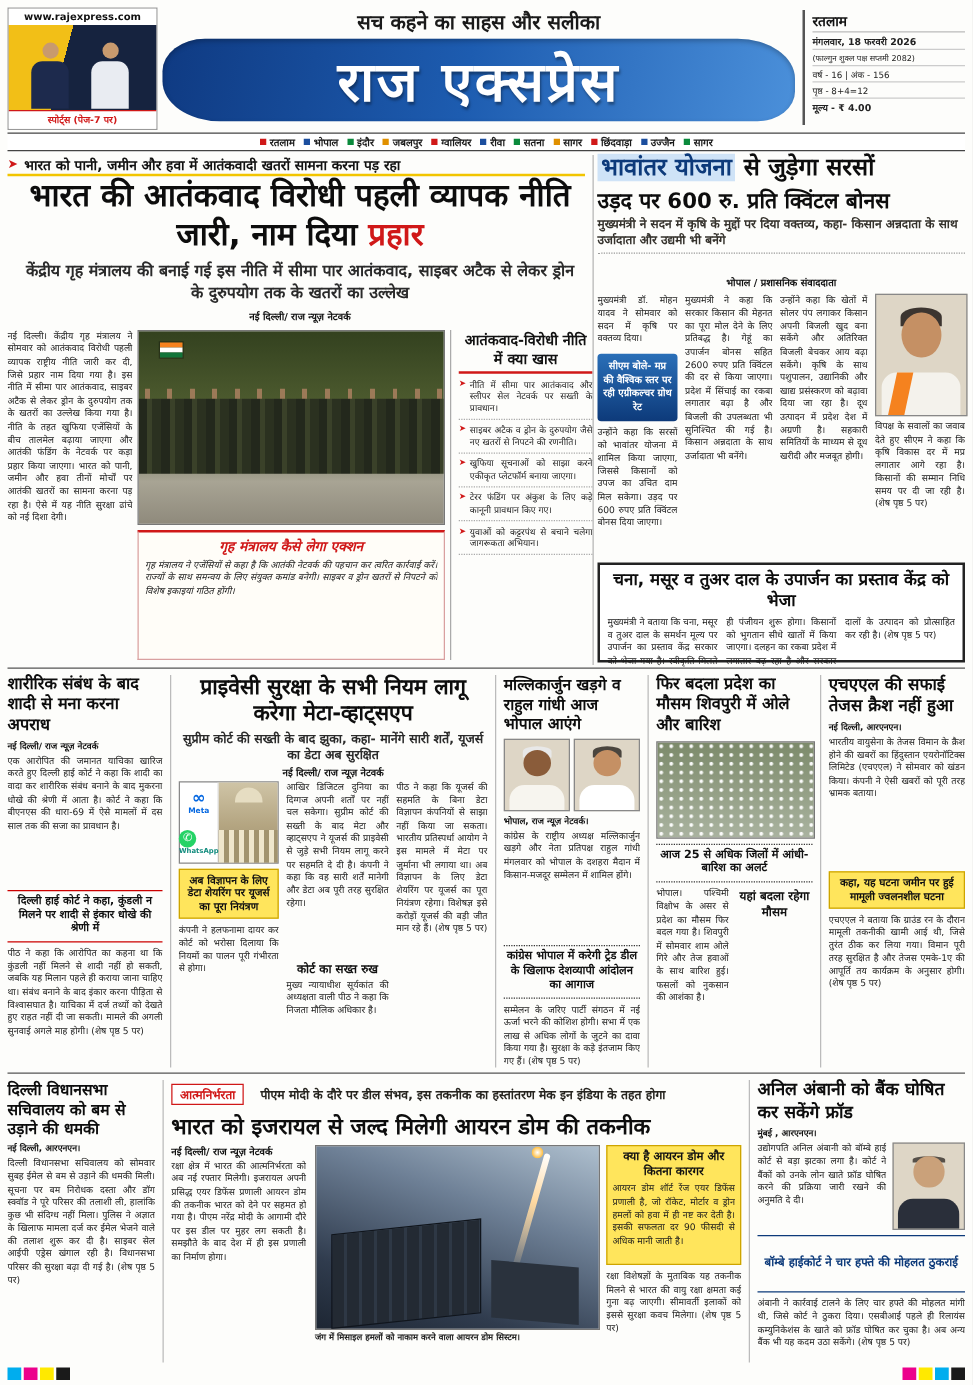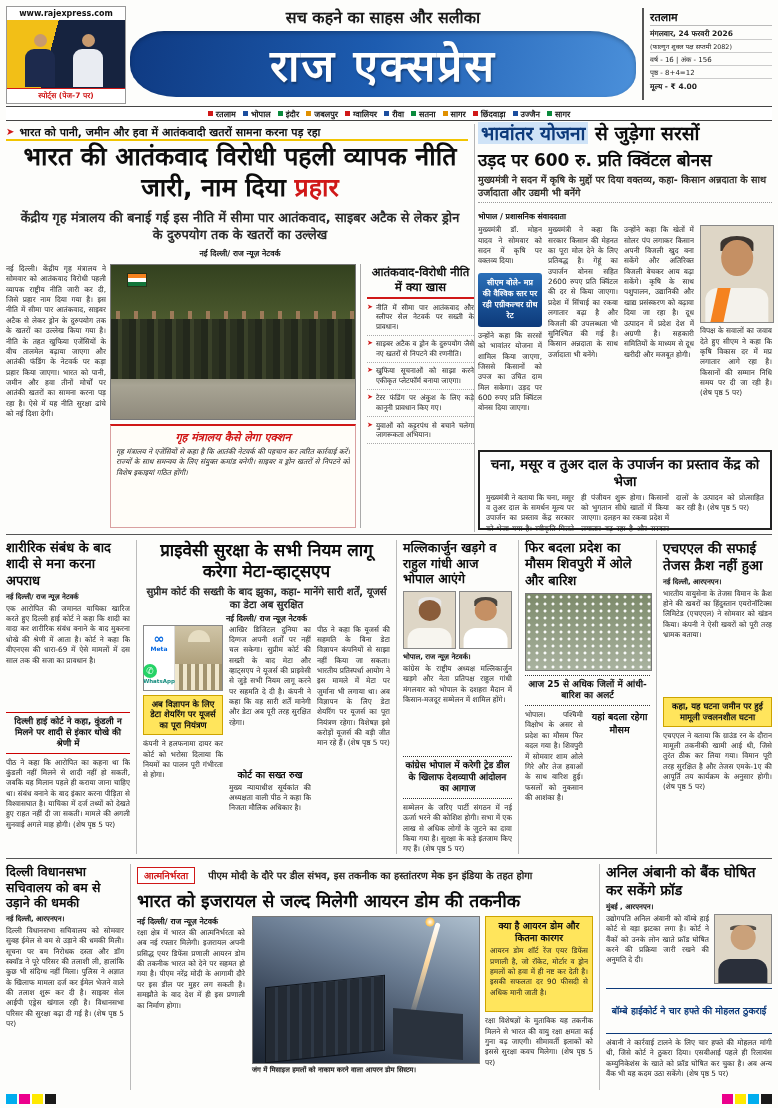--- a/index.html
+++ b/index.html
@@ -127,21 +127,21 @@
 
   <div class="abs" style="left:130px;top:6px;width:506px;height:98px;">
     <div class="tagline">सच कहने का साहस और सलीका</div>
     <div class="title-band">
       <span class="paper-title">राज एक्सप्रेस</span>
     </div>
   </div>
 
   <div class="abs issue" style="left:642px;top:8px;width:130px;height:92px;">
     <div class="issue-city">रतलाम</div>
-    <div class="issue-line bold">मंगलवार, 24 फरवरी 2026</div>
+    <div class="issue-line bold">मंगलवार, 18 फरवरी 2026</div>
     <div class="issue-line" style="font-size:6.4px;">(फाल्गुन शुक्ल पक्ष सप्तमी 2082)</div>
     <div class="issue-line">वर्ष - 16 | अंक - 156</div>
     <div class="issue-line">पृष्ठ - 8+4=12</div>
     <div class="issue-line bold last">मूल्य - ₹ 4.00</div>
   </div>
 
   <div class="abs cities" style="left:6px;top:106px;width:766px;height:15px;">
       <span class="city-wrap">
         <span class="city-sq" style="background: rgb(208, 24, 24);"></span>
         <span class="city-name">रतलाम</span>
@@ -245,21 +245,21 @@
   </div>
 
   <div class="abs vrule" style="left:474px;top:124px;width:0;height:408px;"></div>
 
   <div class="abs" style="left:478px;top:120px;width:294px;height:326px;">
     <div class="bh-h1">
       <span class="hl-blue">भावांतर योजना</span><span> से जुड़ेगा सरसों</span>
     </div>
     <div class="bh-h2">उड़द पर 600 रु. प्रति क्विंटल बोनस</div>
     <div class="bh-sub">मुख्यमंत्री ने सदन में कृषि के मुद्दों पर दिया वक्तव्य, कहा- किसान अन्नदाता के साथ उर्जादाता और उद्यमी भी बनेंगे</div>
-    <div class="byl" style="margin-top:8px;">भोपाल / प्रशासनिक संवाददाता</div>
+    <div class="byl" style="margin-top:18px;text-align:center;">भोपाल / प्रशासनिक संवाददाता</div>
 
     <div style="display:flex;gap:6px;margin-top:4px;height:228px;">
       <div style="width:64px;display:flex;flex-direction:column;gap:4px;">
         <div class="jt" style="height:44px;">मुख्यमंत्री डॉ. मोहन यादव ने सोमवार को सदन में कृषि पर वक्तव्य दिया।</div>
         <div class="cm-box">सीएम बोले- मप्र की वैश्विक स्तर पर रही एग्रीकल्चर ग्रोथ रेट</div>
         <div class="jt" style="flex:1;">उन्होंने कहा कि सरसों को भावांतर योजना में शामिल किया जाएगा, जिससे किसानों को उपज का उचित दाम मिल सकेगा। उड़द पर 600 रुपए प्रति क्विंटल बोनस दिया जाएगा।</div>
       </div>
       <div class="jt" style="width:70px;">मुख्यमंत्री ने कहा कि सरकार किसान की मेहनत का पूरा मोल देने के लिए प्रतिबद्ध है। गेहूं का उपार्जन बोनस सहित 2600 रुपए प्रति क्विंटल की दर से किया जाएगा। प्रदेश में सिंचाई का रकबा लगातार बढ़ा है और बिजली की उपलब्धता भी सुनिश्चित की गई है। किसान अन्नदाता के साथ उर्जादाता भी बनेंगे।</div>
       <div class="jt" style="width:70px;">उन्होंने कहा कि खेतों में सोलर पंप लगाकर किसान अपनी बिजली खुद बना सकेंगे और अतिरिक्त बिजली बेचकर आय बढ़ा सकेंगे। कृषि के साथ पशुपालन, उद्यानिकी और खाद्य प्रसंस्करण को बढ़ावा दिया जा रहा है। दूध उत्पादन में प्रदेश देश में अग्रणी है। सहकारी समितियों के माध्यम से दूध खरीदी और मजबूत होगी।</div>
       <div style="flex:1;display:flex;flex-direction:column;gap:3px;">

